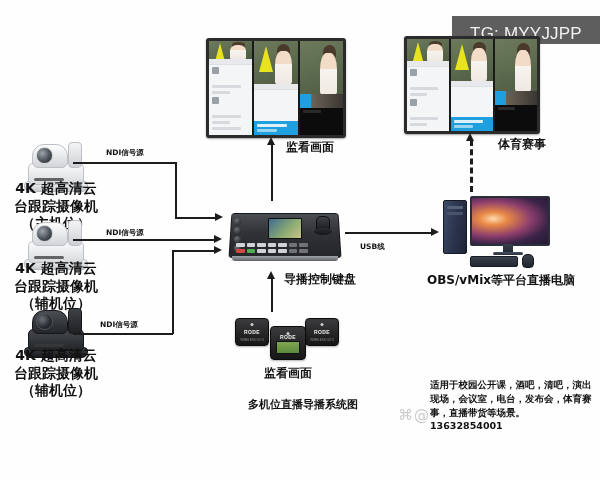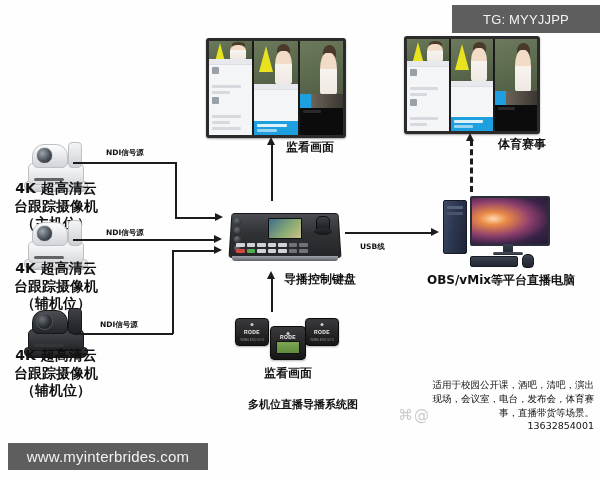--- a/index.html
+++ b/index.html
@@ -27,22 +27,23 @@
   
   .banner {
     background: #5e5e5e;
     color: #f2f2f2;
     display: flex;
     align-items: center;
     justify-content: center;
     letter-spacing: .2px;
   }
   #tg-banner {
-    left: 452px; top: 5px; width: 148px; height: 28px;
-    font-size: 13px;
+    left: 452px; top: 16px; width: 148px; height: 28px;
+    font-size: 17px;
+    align-items: flex-end;
   }
   #url-banner {
     left: 8px; top: 443px; width: 200px; height: 27px;
     font-size: 15px;
   }
 
   
   .cn-label {
     font-family: "DejaVu Sans", "Liberation Sans", sans-serif;
     text-align: center;
@@ -293,22 +294,22 @@
   .mouse {
     position: absolute; width: 10px; height: 12px;
     background: linear-gradient(#3b424e,#1f242c);
     border: 1px solid #171b22; border-radius: 5px 5px 4px 4px;
   }
 
   
   #promo-text {
     position: absolute; left: 430px; top: 378px; width: 164px;
     font-family: "DejaVu Sans", "Liberation Sans", sans-serif;
-    font-size: 9.5px; line-height: 1.45; font-weight: 400;
-    color: #111; text-align: right;
+    font-size: 9.5px; line-height: 1.45; font-weight: 700;
+    color: #111; text-align: left;
   }
   #wm-logo {
     position: absolute; left: 398px; top: 406px;
     font-size: 15px; color: rgba(140,140,140,.45);
     letter-spacing: 1px;
     font-family: "DejaVu Sans", sans-serif;
     pointer-events: none;
   }
   #diagram-title {
     position: absolute; left: 218px; top: 398px; width: 170px;
@@ -538,17 +539,14 @@
   <div class="disp-stand" style="left:503px; top:244px;"></div>
   <div class="disp-base" style="left:493px; top:252px;"></div>
   <div class="keyboard" style="left:470px; top:256px;"></div>
   <div class="mouse" style="left:522px; top:254px;"></div>
   <div id="diagram-title" class="cn-label">多机位直播导播系统图</div>
 
   <div class="cn-label node-label abs" style="left:426px; top:273px; width:150px; text-align:center;">OBS/vMix等平台直播电脑</div>
   <div id="promo-text">适用于校园公开课，酒吧，清吧，演出现场，会议室，电台，发布会，体育赛事，直播带货等场景。 13632854001</div>
   <div id="wm-logo">⌘@</div>
 
-  <div class="banner abs" id="url-banner">
-    <span>www.myinterbrides.com</span>
-  </div>
 
 </div>
 
 </body></html>

